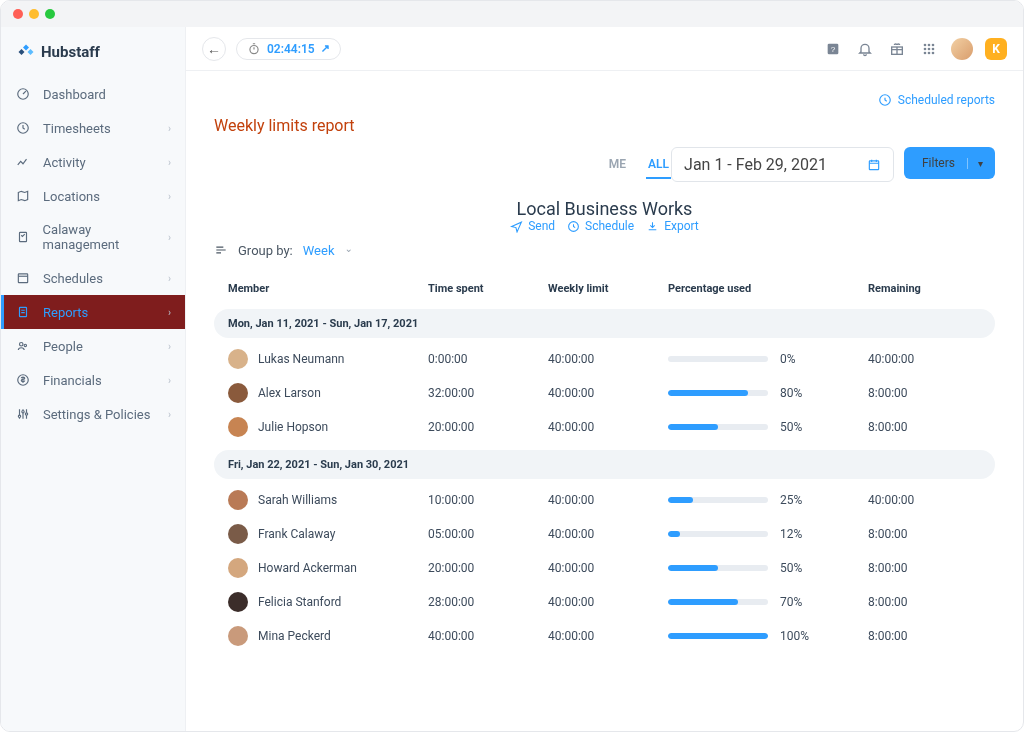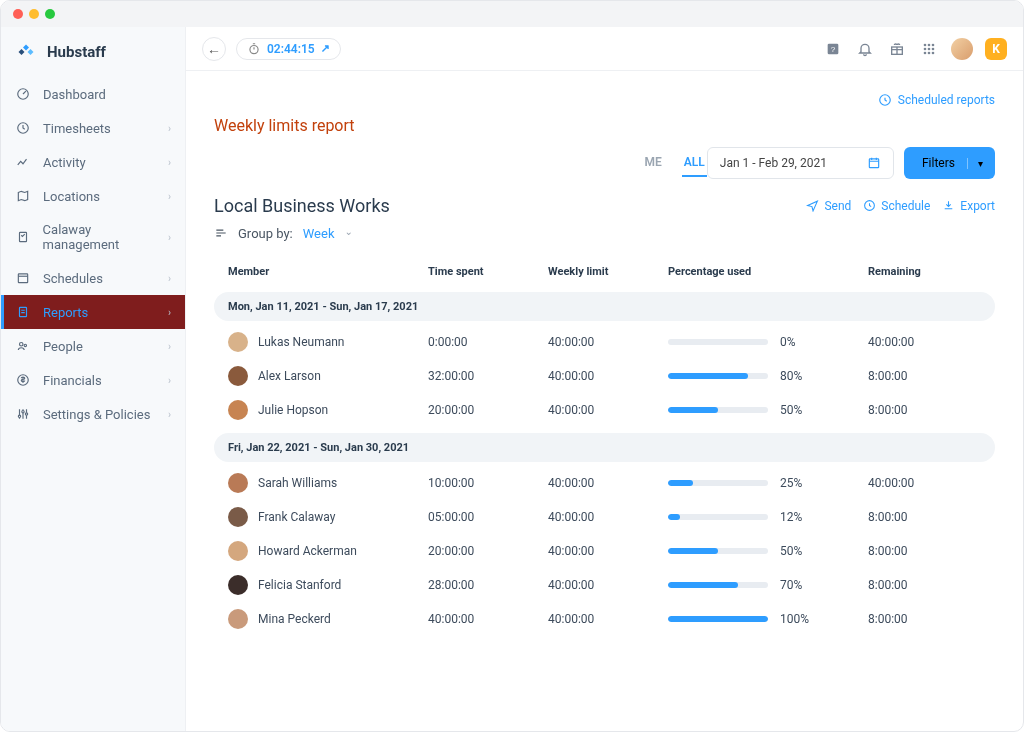--- a/index.html
+++ b/index.html
@@ -36,21 +36,21 @@
 .app { flex: 1; display: flex; overflow: hidden; }
 .sidebar {
   width: 185px;
   background: #f7f9fb;
   border-right: 1px solid #eef0f3;
   padding-top: 10px;
 }
 .brand {
   display: flex;
   align-items: center;
-  gap: 12px;
+  gap: 6px;
   padding: 6px 16px 16px 16px;
 }
 .brand-logo {
   width: 18px; height: 18px;
 }
 .brand-name { font-weight: 700; color: #2a3b4d; font-size: 15px; }
 .nav-item {
   display: flex;
   align-items: center;
   padding: 9px 14px;
@@ -114,31 +114,31 @@
 }
 .tabs { display: flex; gap: 18px; }
 .tab {
   padding: 6px 2px; font-size: 12px; font-weight: 600; color: #9aa5b1; cursor: pointer;
   border-bottom: 2px solid transparent;
 }
 .tab.active { color: #2e9dff; border-bottom-color: #2e9dff; }
 .right-controls { display: flex; gap: 10px; }
 .date-range {
   border: 1px solid #e1e5ea; border-radius: 6px; padding: 7px 12px;
-  display: flex; align-items: center; gap: 40px; font-size: 12px; color: #444; cursor: pointer;
+  display: flex; align-items: center; gap: 40px; font-size: 16px; color: #444; cursor: pointer;
   min-width: 170px;
 }
 .date-range .cal { color: #2e9dff; margin-left: auto; }
 .filters-btn {
-  background: #2e9dff; color: #000000; border-radius: 6px; padding: 0 12px 0 18px;
+  background: #2e9dff; color: #404040; border-radius: 6px; padding: 0 12px 0 18px;
   display: flex; align-items: center; gap: 12px; font-size: 12px; cursor: pointer; height: 32px;
 }
 .filters-btn .dd { border-left: 1px solid rgba(255,255,255,.4); padding-left: 10px; font-size: 10px; }
 .section-header {
-  display: flex; align-items: center; justify-content: space-between; margin-bottom: 10px;
+  display: flex; align-items: center; justify-content: space-between; margin-bottom: 10px; flex-direction: column;
 }
 .section-title { font-size: 18px; color: #2a3b4d; }
 .actions { display: flex; gap: 12px; }
 .action { display: flex; align-items: center; gap: 5px; color: #2e9dff; font-size: 12px; cursor: pointer; }
 .groupby {
   display: flex; gap: 10px; color: #4a5663; font-size: 13px; margin-bottom: 16px;
 }
 .groupby .gb-val { color: #2e9dff; }
 .groupby .chev { color: #9aa5b1; font-size: 10px; }
 .table { width: 100%; }

